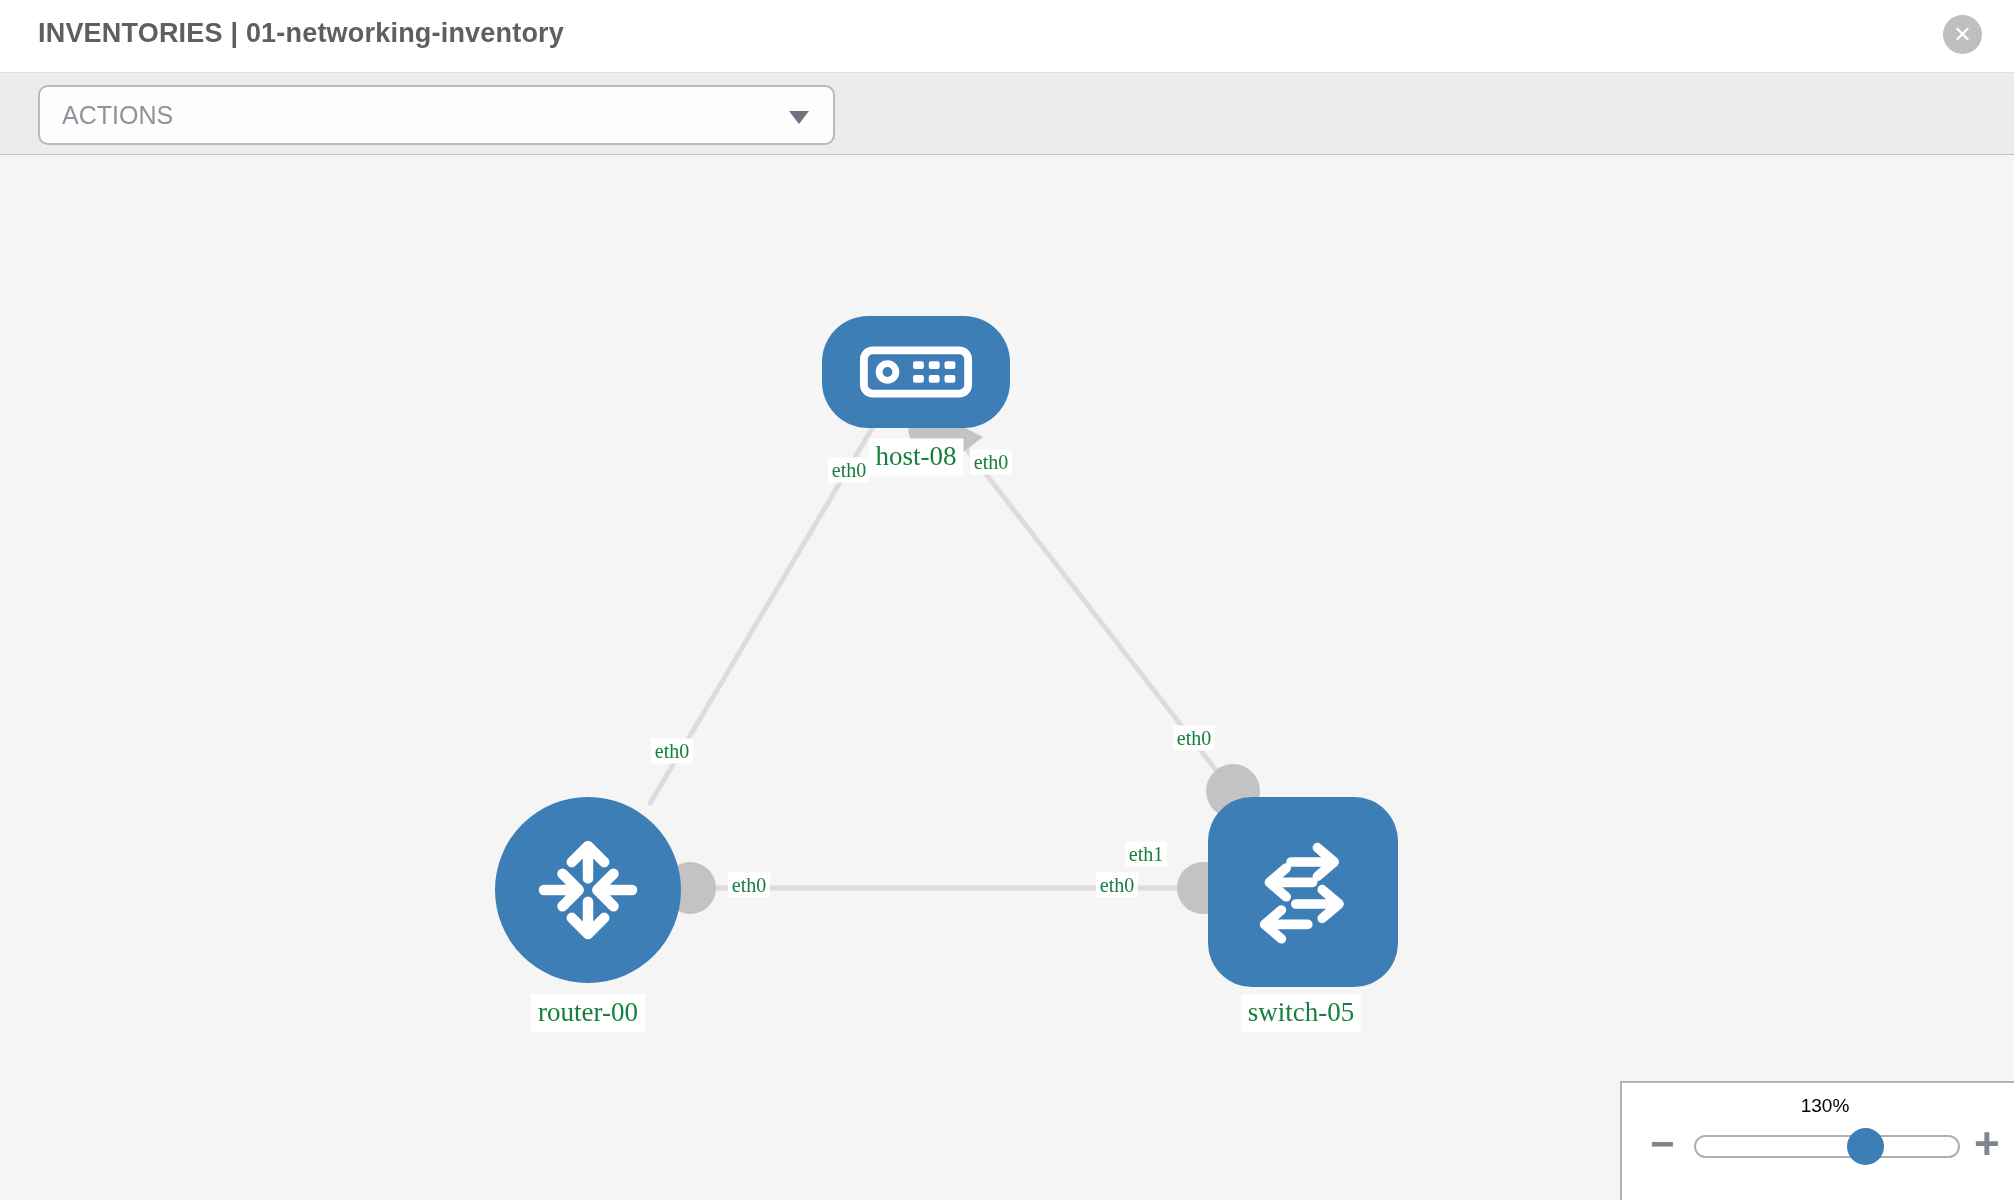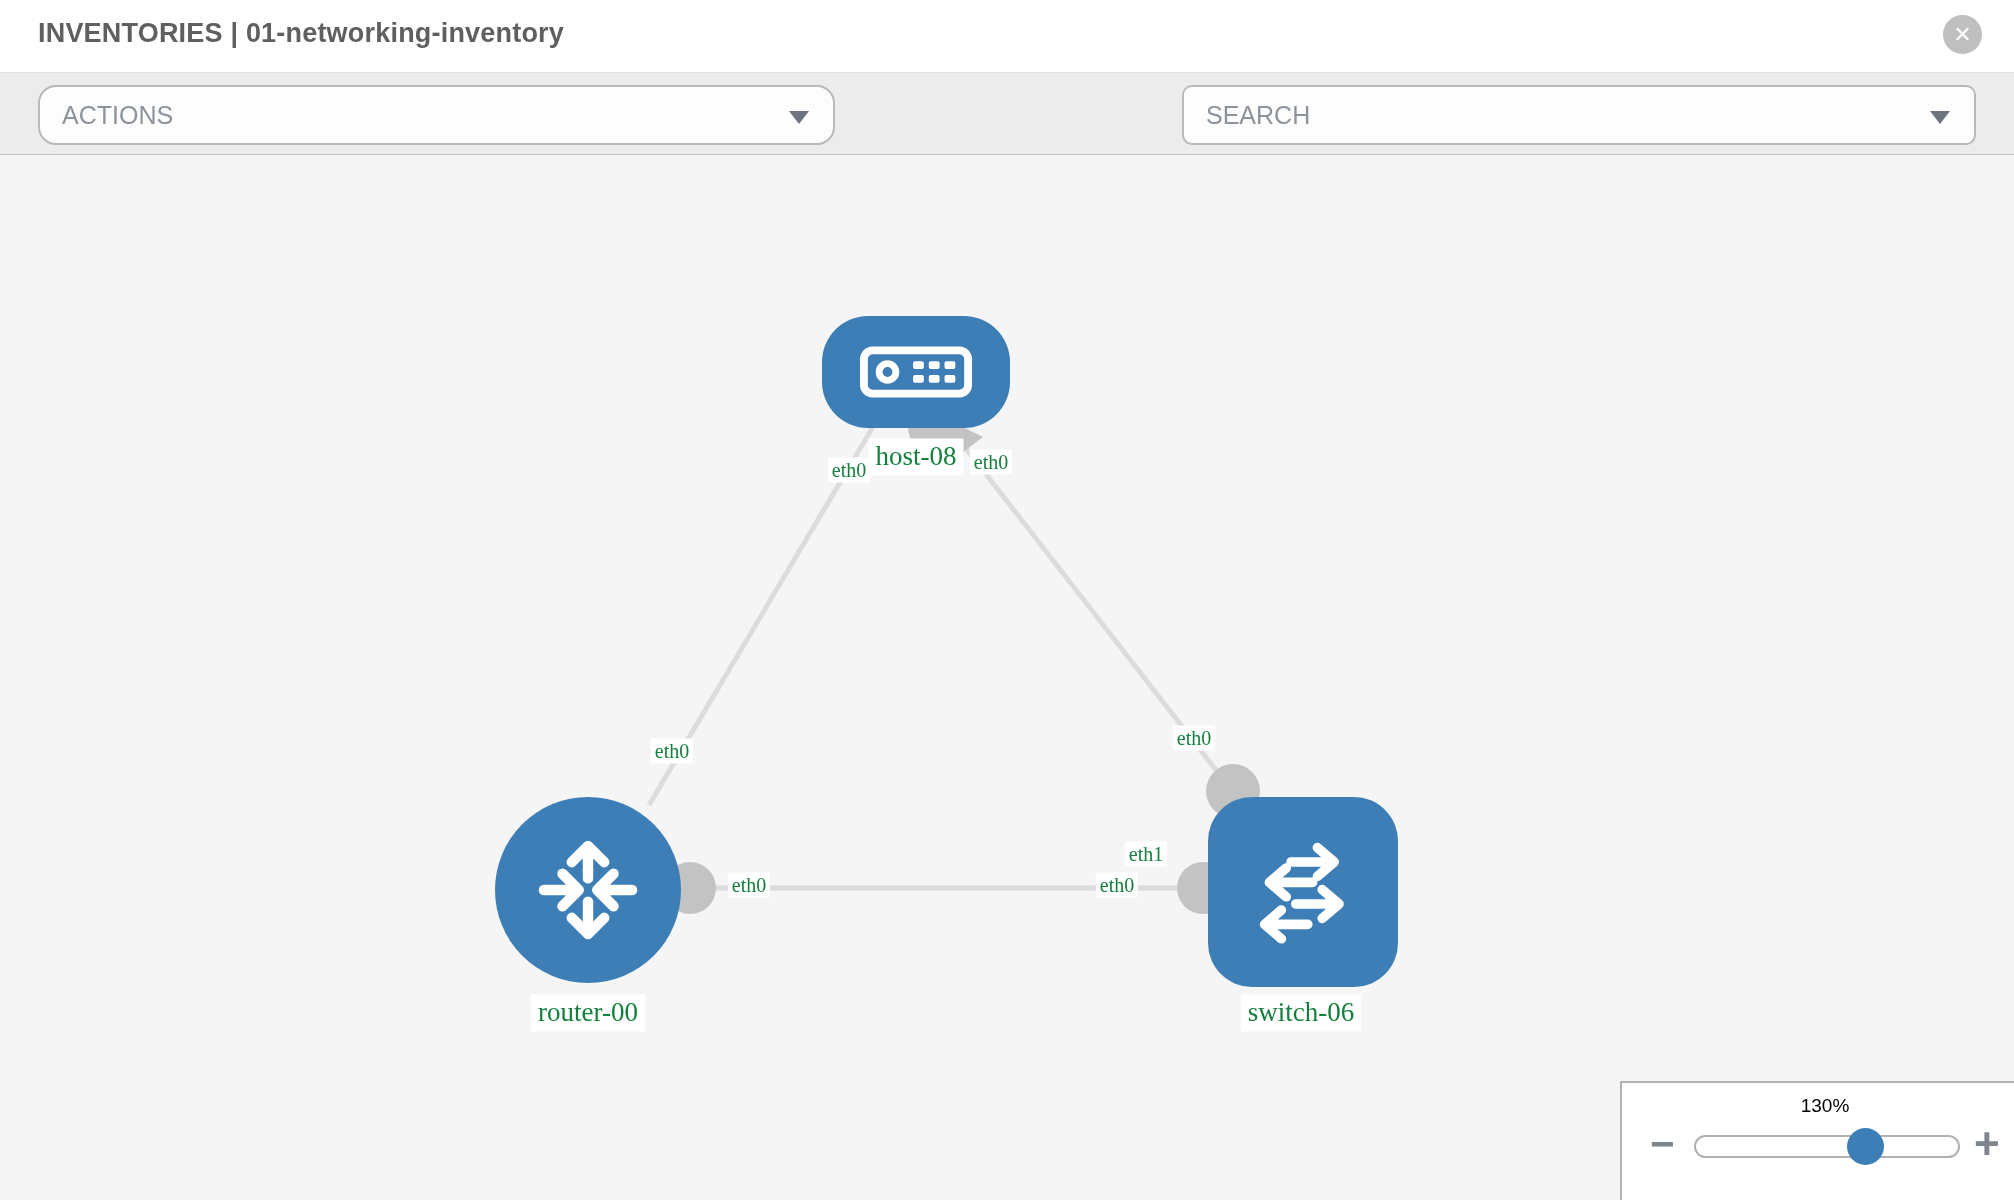--- a/index.html
+++ b/index.html
@@ -15,21 +15,21 @@
     font-size:22px; font-weight:700; cursor:pointer; }
 
   
   .toolbar { position:absolute; left:0; top:72px; width:2014px; height:83px; background:#ececec;
     border-top:1px solid #e0e0e0; border-bottom:1px solid #c3c3c3; }
   .select-box { position:absolute; top:12px; height:60px; background:#fdfdfd;
     border:2px solid #b9b9b9; border-radius:10px; display:flex; align-items:center; cursor:pointer; }
   .select-box .sel-text { margin-left:22px; font-size:25px; color:#8d939b; }
   .caret { position:absolute; right:24px; top:24px; width:0; height:0;
     border-left:10px solid transparent; border-right:10px solid transparent; border-top:13px solid #6d7480; }
-  .actions-box { left:38px; width:797px;border-radius:18px; }
+  .actions-box { left:38px; width:797px; }
   .search-box { left:1182px; width:794px; }
   .tool-icon { position:absolute; top:95px; width:38px; height:38px; cursor:pointer; }
   .tool-icon svg { width:100%; height:100%; fill:#7d838c; }
   .wrench { left:1047px; }
   .key { left:1115px; }
   .key svg { transform:scaleX(-1); }
 
   
   .canvas { position:absolute; left:0; top:155px; width:2014px; height:1045px; background:#f5f5f5; }
   .net-svg { position:absolute; left:0; top:0; width:2014px; height:1200px; pointer-events:none; }
@@ -79,24 +79,20 @@
       <svg viewBox="0 0 512 512">
           <path d="M507.73 109.1c-2.24-9.03-13.54-12.09-20.12-5.51l-74.36 74.36-67.88-11.31-11.31-67.88 74.36-74.36c6.62-6.62 3.43-17.9-5.66-20.16-47.38-11.74-99.55.91-136.58 37.93-39.64 39.64-50.55 97.1-34.05 147.2L18.74 402.76c-24.99 24.99-24.99 65.51 0 90.5 24.99 24.99 65.51 24.99 90.5 0l213.21-213.21c50.12 16.71 107.47 5.68 147.37-34.22 37.07-37.07 49.7-89.32 37.91-136.73z"></path>
         </svg>
     </div>
     <div class="tool-icon key">
       <svg viewBox="0 0 512 512">
           <path d="M512 176.001C512 273.203 433.202 352 336 352c-11.22 0-22.19-1.062-32.827-3.069l-24.012 27.014A23.999 23.999 0 0 1 261.223 384H224v40c0 13.255-10.745 24-24 24h-40v40c0 13.255-10.745 24-24 24H24c-13.255 0-24-10.745-24-24v-78.059c0-6.365 2.529-12.47 7.029-16.971l161.802-161.802C163.108 213.814 160 195.271 160 176 160 78.798 238.797.001 335.999 0 433.488-.001 512 78.511 512 176.001zM336 128c0 26.51 21.49 48 48 48s48-21.49 48-48-21.49-48-48-48-48 21.49-48 48z"></path>
         </svg>
     </div>
 
-    <div class="select-box search-box">
-      <span class="sel-text">SEARCH</span>
-      <span class="caret"></span>
-    </div>
   </div>
 
   <div class="canvas"></div>
 
   <svg class="net-svg">
     <line x1="877" y1="420" x2="649" y2="805" stroke="#dcdcdc" stroke-width="5"></line>
     <line x1="947" y1="424" x2="1233" y2="792" stroke="#dcdcdc" stroke-width="5"></line>
     <line x1="640" y1="888" x2="1205" y2="888" stroke="#dcdcdc" stroke-width="5"></line>
     <circle cx="690" cy="888" r="26" fill="#c3c3c3"></circle>
     <circle cx="1203" cy="888" r="26" fill="#c3c3c3"></circle>
@@ -133,21 +129,21 @@
     <svg width="120" height="120" viewBox="0 0 100 100" stroke-width="8">
       <path d="M40 25 H70 M62 13 L76 25 L62 37"></path>
       <path d="M58 42 H28 M36 30 L22 42 L36 54"></path>
       <path d="M44 60 H74 M66 48 L80 60 L66 72"></path>
       <path d="M54 77 H24 M32 65 L18 77 L32 89"></path>
     </svg>
   </div>
 
   <div class="chip chip-node" style="left:916px; top:457px;">host-08</div>
   <div class="chip chip-node" style="left:588px; top:1013px;">router-00</div>
-  <div class="chip chip-node" style="left:1301px; top:1013px;">switch-06</div>
+  <div class="chip chip-node" style="left:1301px; top:1013px;">switch-05</div>
 
   <div class="chip chip-if" style="left:849px; top:470px; z-index:4;">eth0</div>
   <div class="chip chip-if" style="left:672px; top:751px;">eth0</div>
   <div class="chip chip-if" style="left:991px; top:462px;">eth0</div>
   <div class="chip chip-if" style="left:1194px; top:738px;">eth0</div>
   <div class="chip chip-if" style="left:749px; top:885px;">eth0</div>
   <div class="chip chip-if" style="left:1117px; top:885px;">eth0</div>
   <div class="chip chip-if chip-if-over" style="left:1146px; top:854px;">eth1</div>
 
   <div class="zoom-panel">

